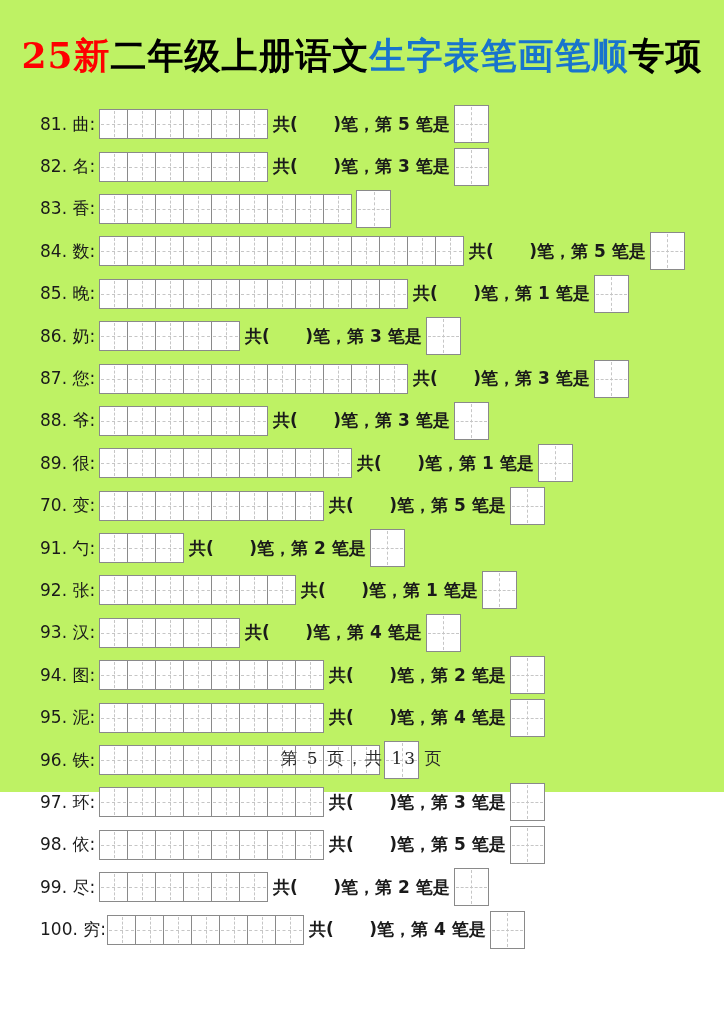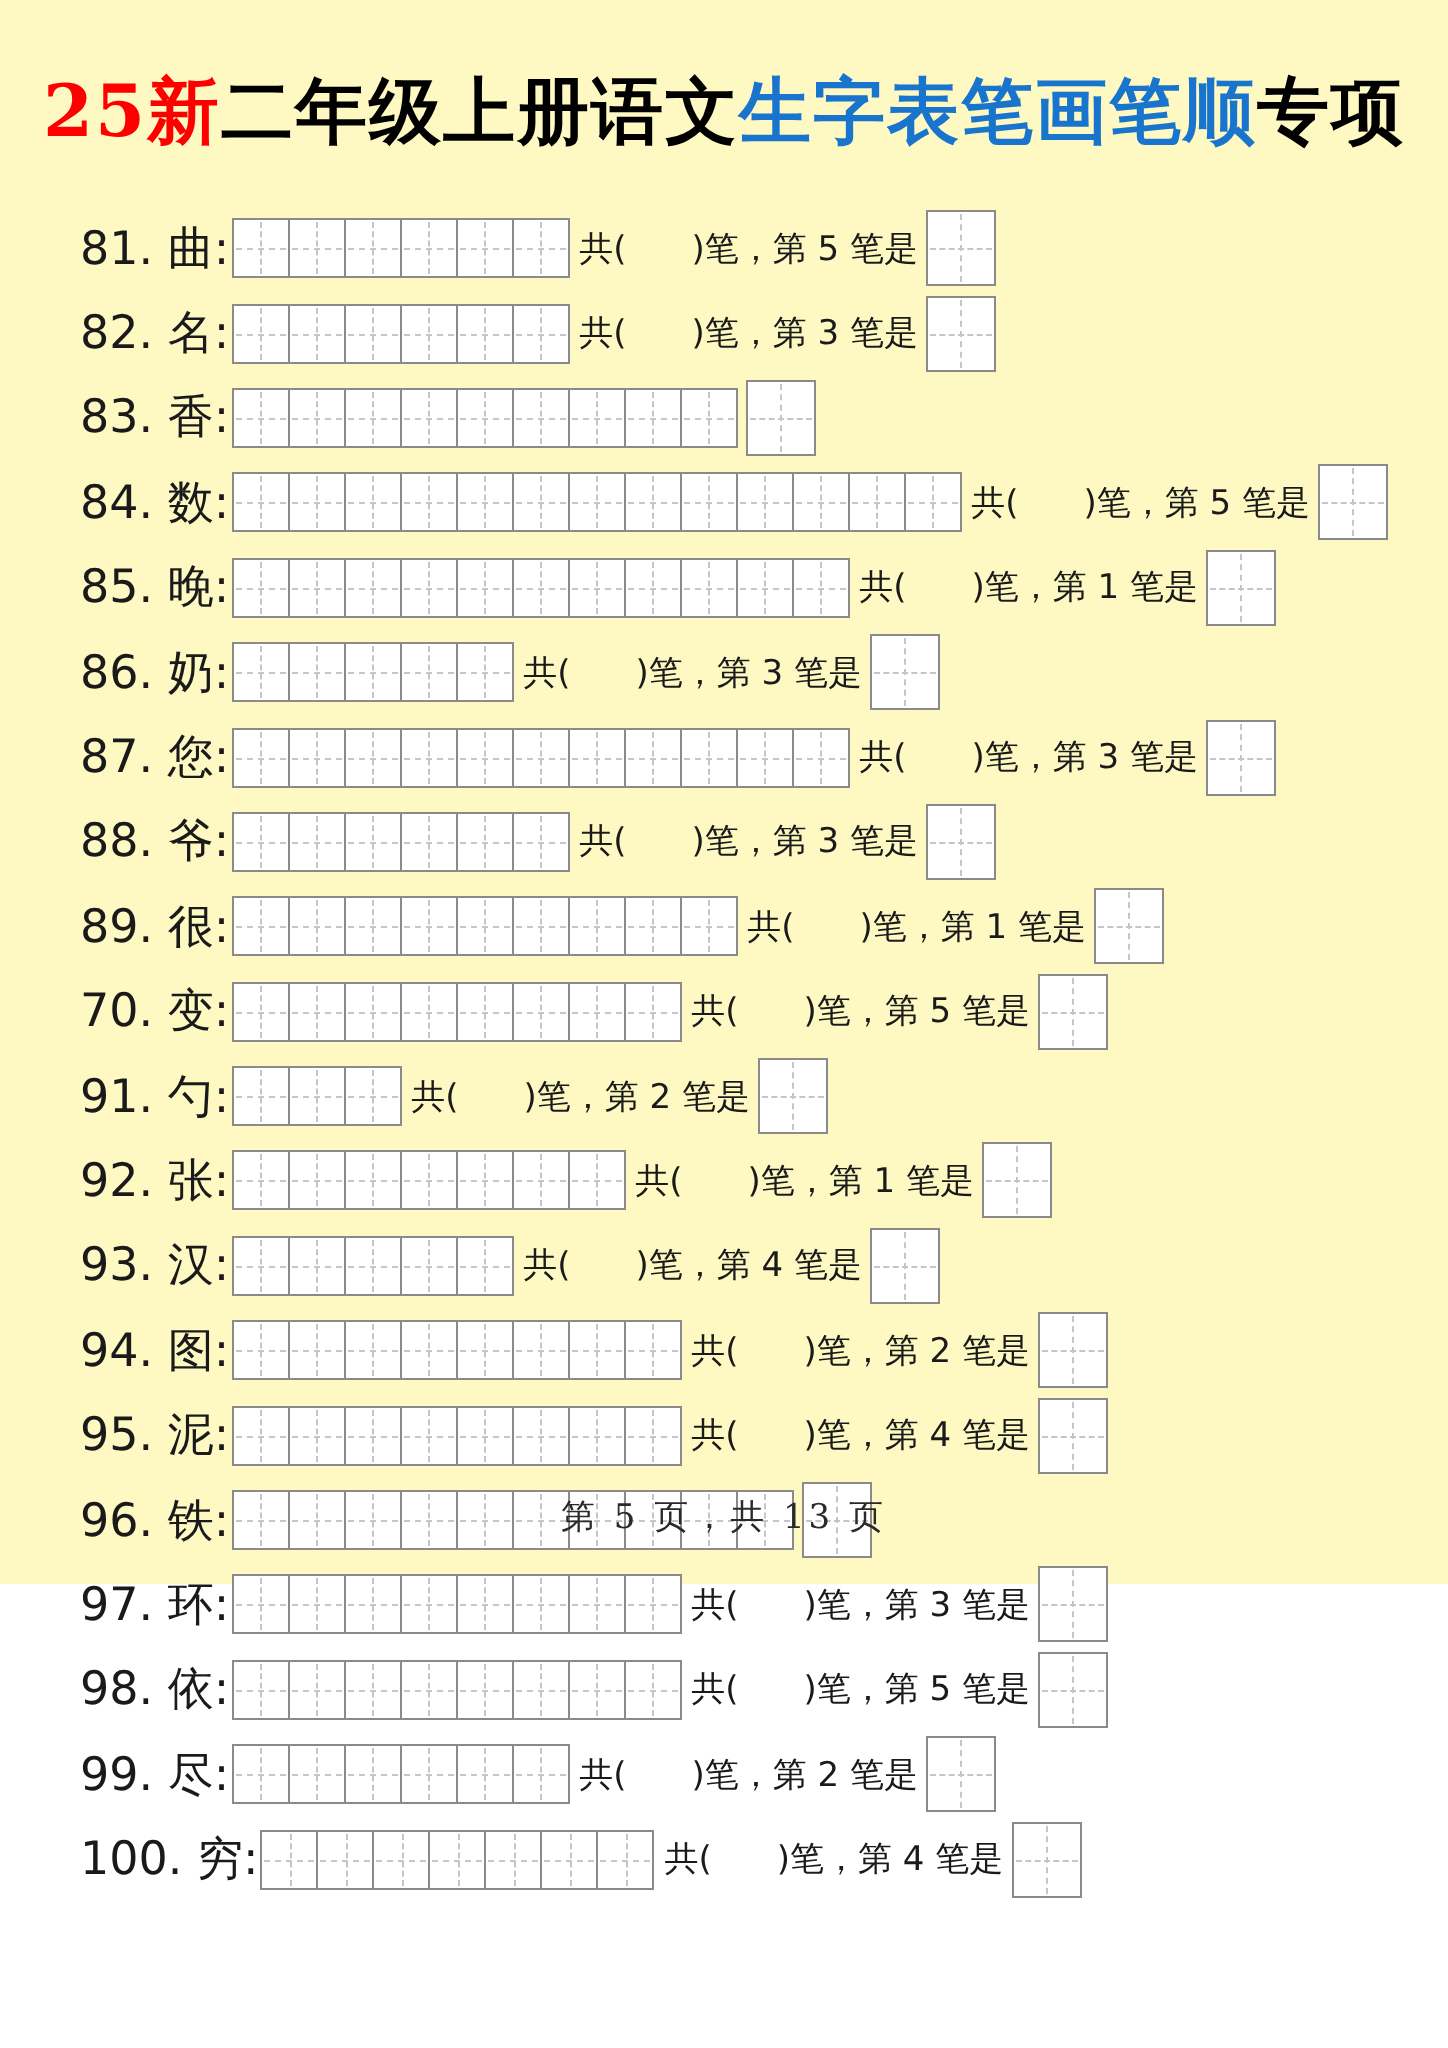--- a/index.html
+++ b/index.html
@@ -7,21 +7,21 @@
     width: 724px; height: 1024px;
     background: #ffffff;
     font-family: "DejaVu Sans", "Liberation Sans", sans-serif;
     color: #1a1a1a;
     overflow: hidden;
     position: relative;
   }
   .page {
     width: 724px; height: 792px;
     position: relative;
-    background: #fef9c3;
+    background: #bef264;
   }
   .title {
     padding-top: 32px;
     text-align: center;
     font-size: 36px;
     font-weight: bold;
     letter-spacing: 1px;
     white-space: nowrap;
     font-family: "DejaVu Serif", "Liberation Serif", serif;
   }
@@ -29,21 +29,21 @@
     margin-top: 22px;
     padding-left: 40px;
   }
   .row {
     height: 42.4px;
     display: flex;
     align-items: center;
     white-space: nowrap;
   }
   .row-label {
-    font-size: 23px;
+    font-size: 17px;
     white-space: pre;
     min-width: 58px;
     display: inline-block;
   }
   .grid {
     display: flex;
     margin-left: 1px;
   }
   .cell {
     width: 29px; height: 30px;
@@ -60,20 +60,21 @@
   }
   .cell::after {
     content: ""; position: absolute;
     top: 50%; left: 1px; right: 1px;
     border-top: 1px dashed #c6c6c6;
   }
   .tail {
     font-size: 17px;
     white-space: pre;
     margin-left: 5px;
+    font-weight: bold;
   }
   .answer-box {
     width: 35px; height: 38px;
     border: 1.5px solid #8a8a8a;
     position: relative;
     margin-left: 4px;
     background: #ffffff;
     flex: 0 0 auto;
   }
   .answer-box::before {

